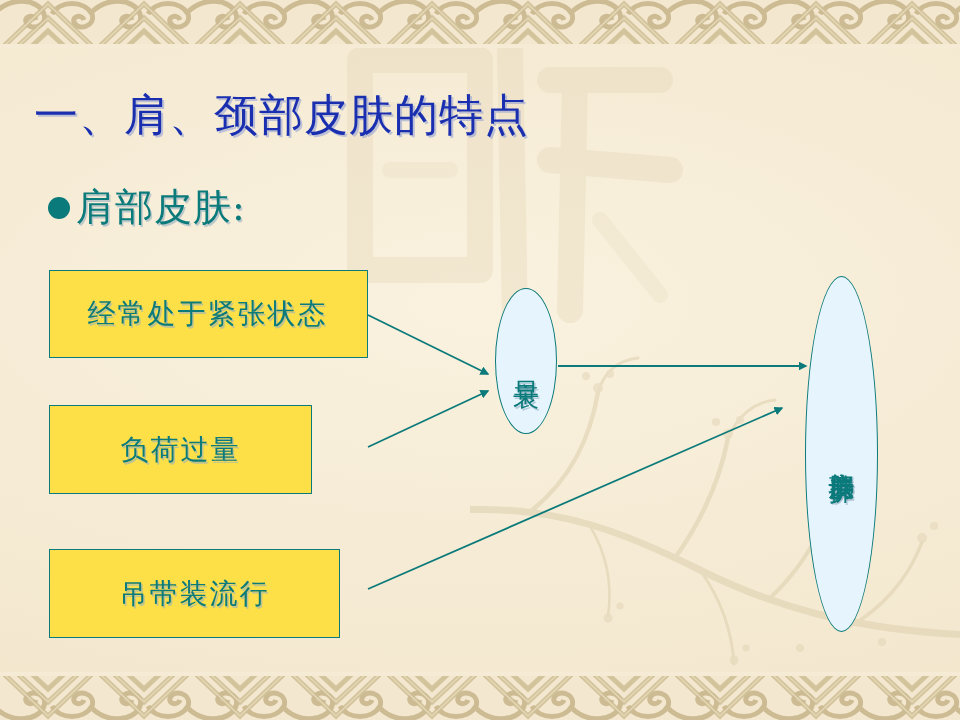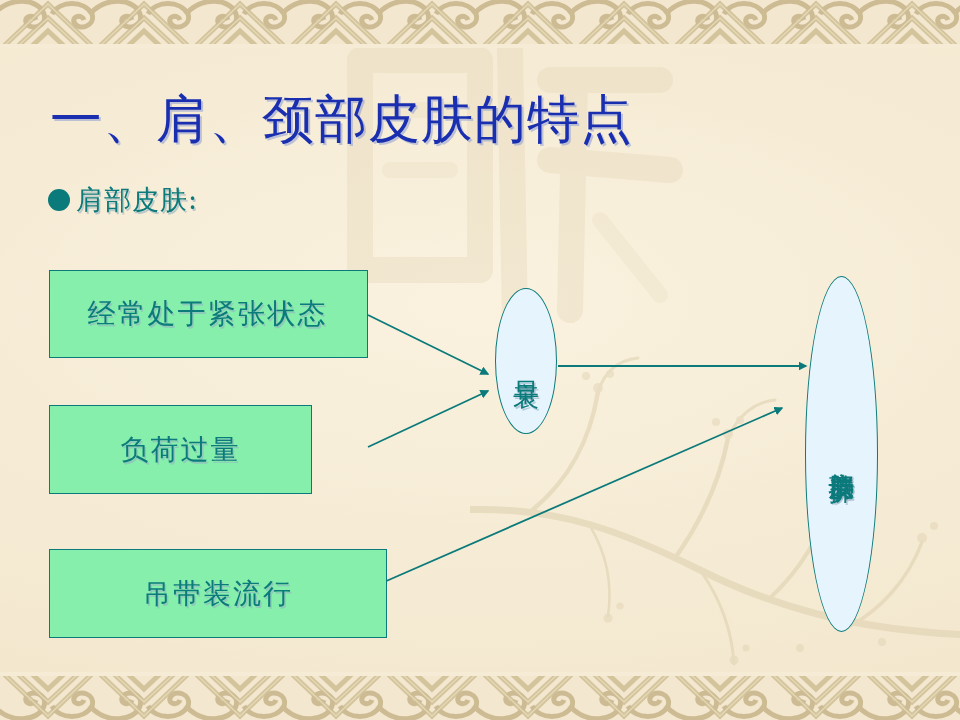--- a/index.html
+++ b/index.html
@@ -48,23 +48,23 @@
     left: 0;
     width: 960px;
     height: 48px;
   }
   .border-strip.top { top: 0; }
   .border-strip.bottom { bottom: 0; }
 
   
   .title {
     position: absolute;
-    left: 50px;
+    left: 34px;
     top: 92px;
-    font-size: 52px;
+    font-size: 44px;
     line-height: 1.05;
     letter-spacing: 1px;
     color: #1a2fb0;
     font-weight: 400;
     text-shadow: 2px 2px 0 rgba(120,140,210,0.45);
     white-space: nowrap;
   }
 
   
   .bullet-row {
@@ -77,36 +77,36 @@
   }
   .bullet-dot {
     width: 22px;
     height: 22px;
     border-radius: 50%;
     background: #0b7a7a;
     flex: 0 0 auto;
     margin-right: 2px;
   }
   .bullet-text {
-    font-size: 27px;
+    font-size: 38px;
     color: #0b7a7a;
     letter-spacing: 1px;
     text-shadow: 1.5px 1.5px 0 rgba(140,170,190,0.55);
     white-space: nowrap;
   }
 
   
   .diagram {
     position: absolute;
     inset: 0;
   }
   .node-box {
     position: absolute;
     box-sizing: border-box;
-    background: #86efac;
+    background: #fde047;
     border: 1.6px solid #0b7a7a;
     display: flex;
     align-items: center;
     justify-content: center;
   }
   .node-box .label {
     font-size: 28px;
     color: #0b7a7a;
     letter-spacing: 2px;
     text-shadow: 1.5px 1.5px 0 rgba(150,175,195,0.6);
@@ -270,21 +270,21 @@
     </svg>
 
     <div class="node-box box-1" style="left:49px; top:270px; width:319px; height:88px;">
       <span class="label">经常处于紧张状态</span>
     </div>
 
     <div class="node-box box-2" style="left:49px; top:405px; width:263px; height:89px;">
       <span class="label">负荷过量</span>
     </div>
 
-    <div class="node-box box-3" style="left:49px; top:549px; width:338px; height:89px;">
+    <div class="node-box box-3" style="left:49px; top:549px; width:291px; height:89px;">
       <span class="label">吊带装流行</span>
     </div>
 
     <div class="node-ellipse" style="left:495px; top:288px; width:62px; height:146px;">
       <span class="label">早衰</span>
     </div>
 
     <div class="node-ellipse" style="left:805px; top:276px; width:73px; height:356px;">
       <span class="label">肩部皮肤养护</span>
     </div>

